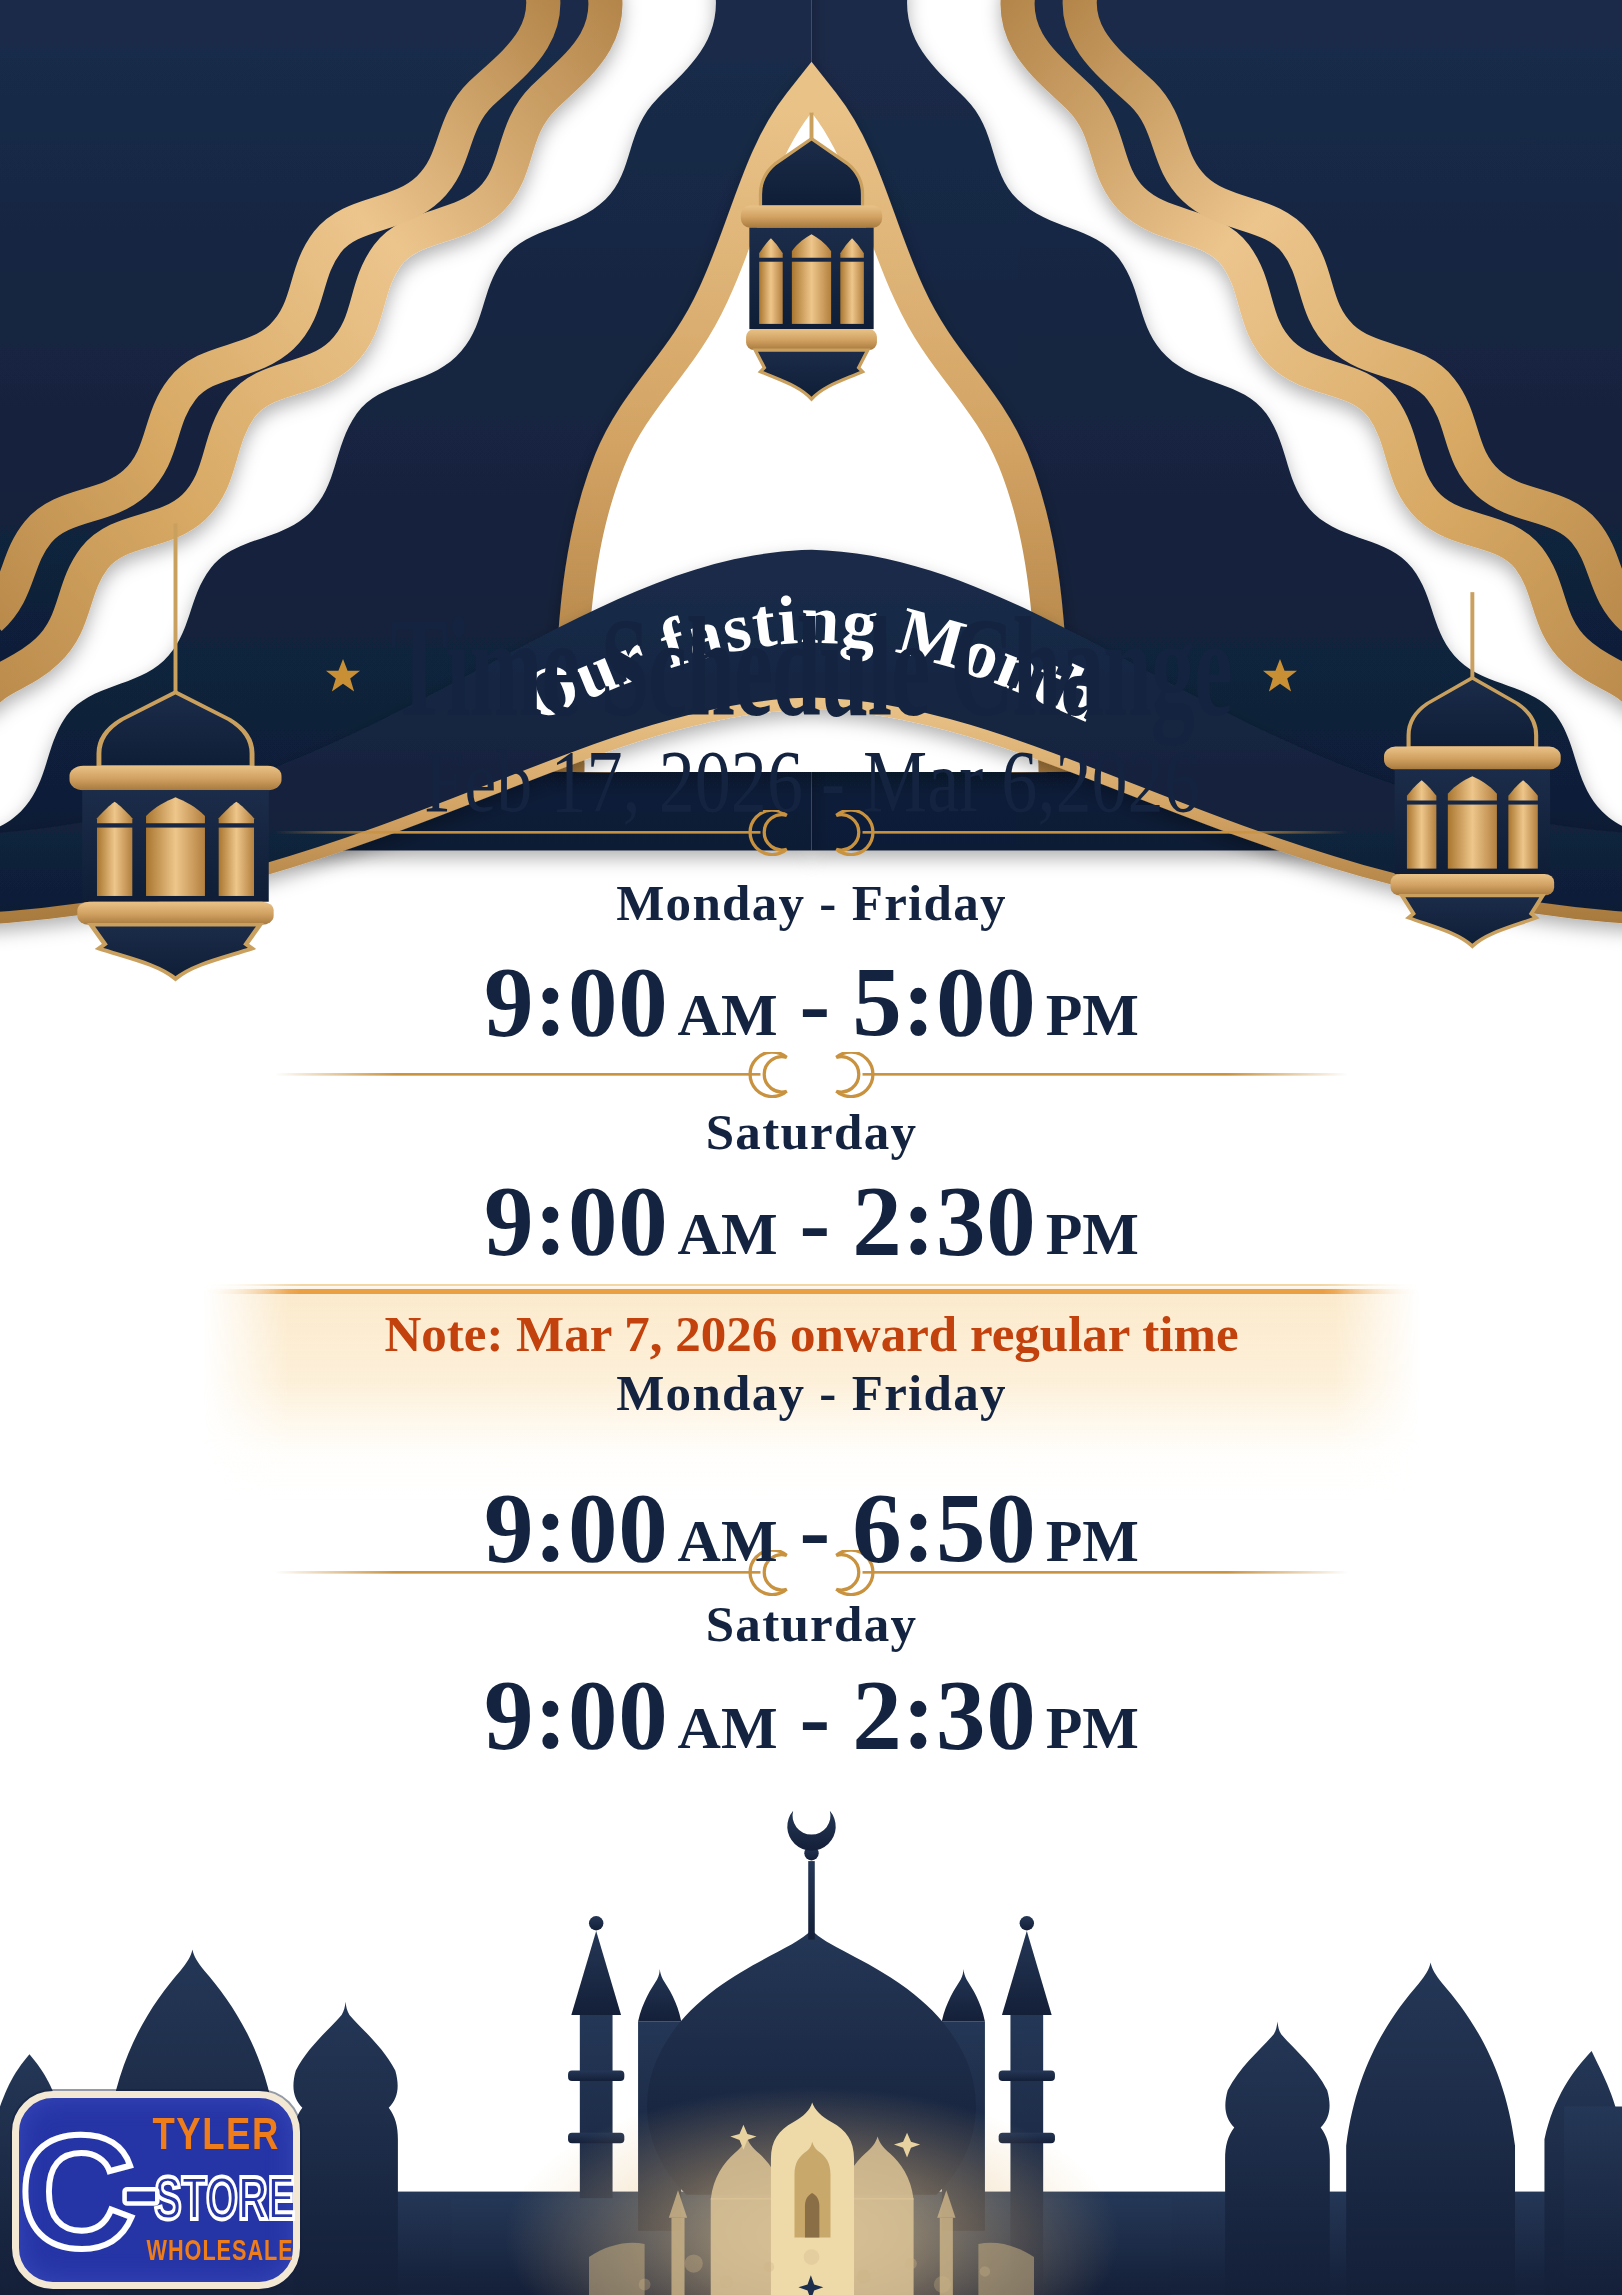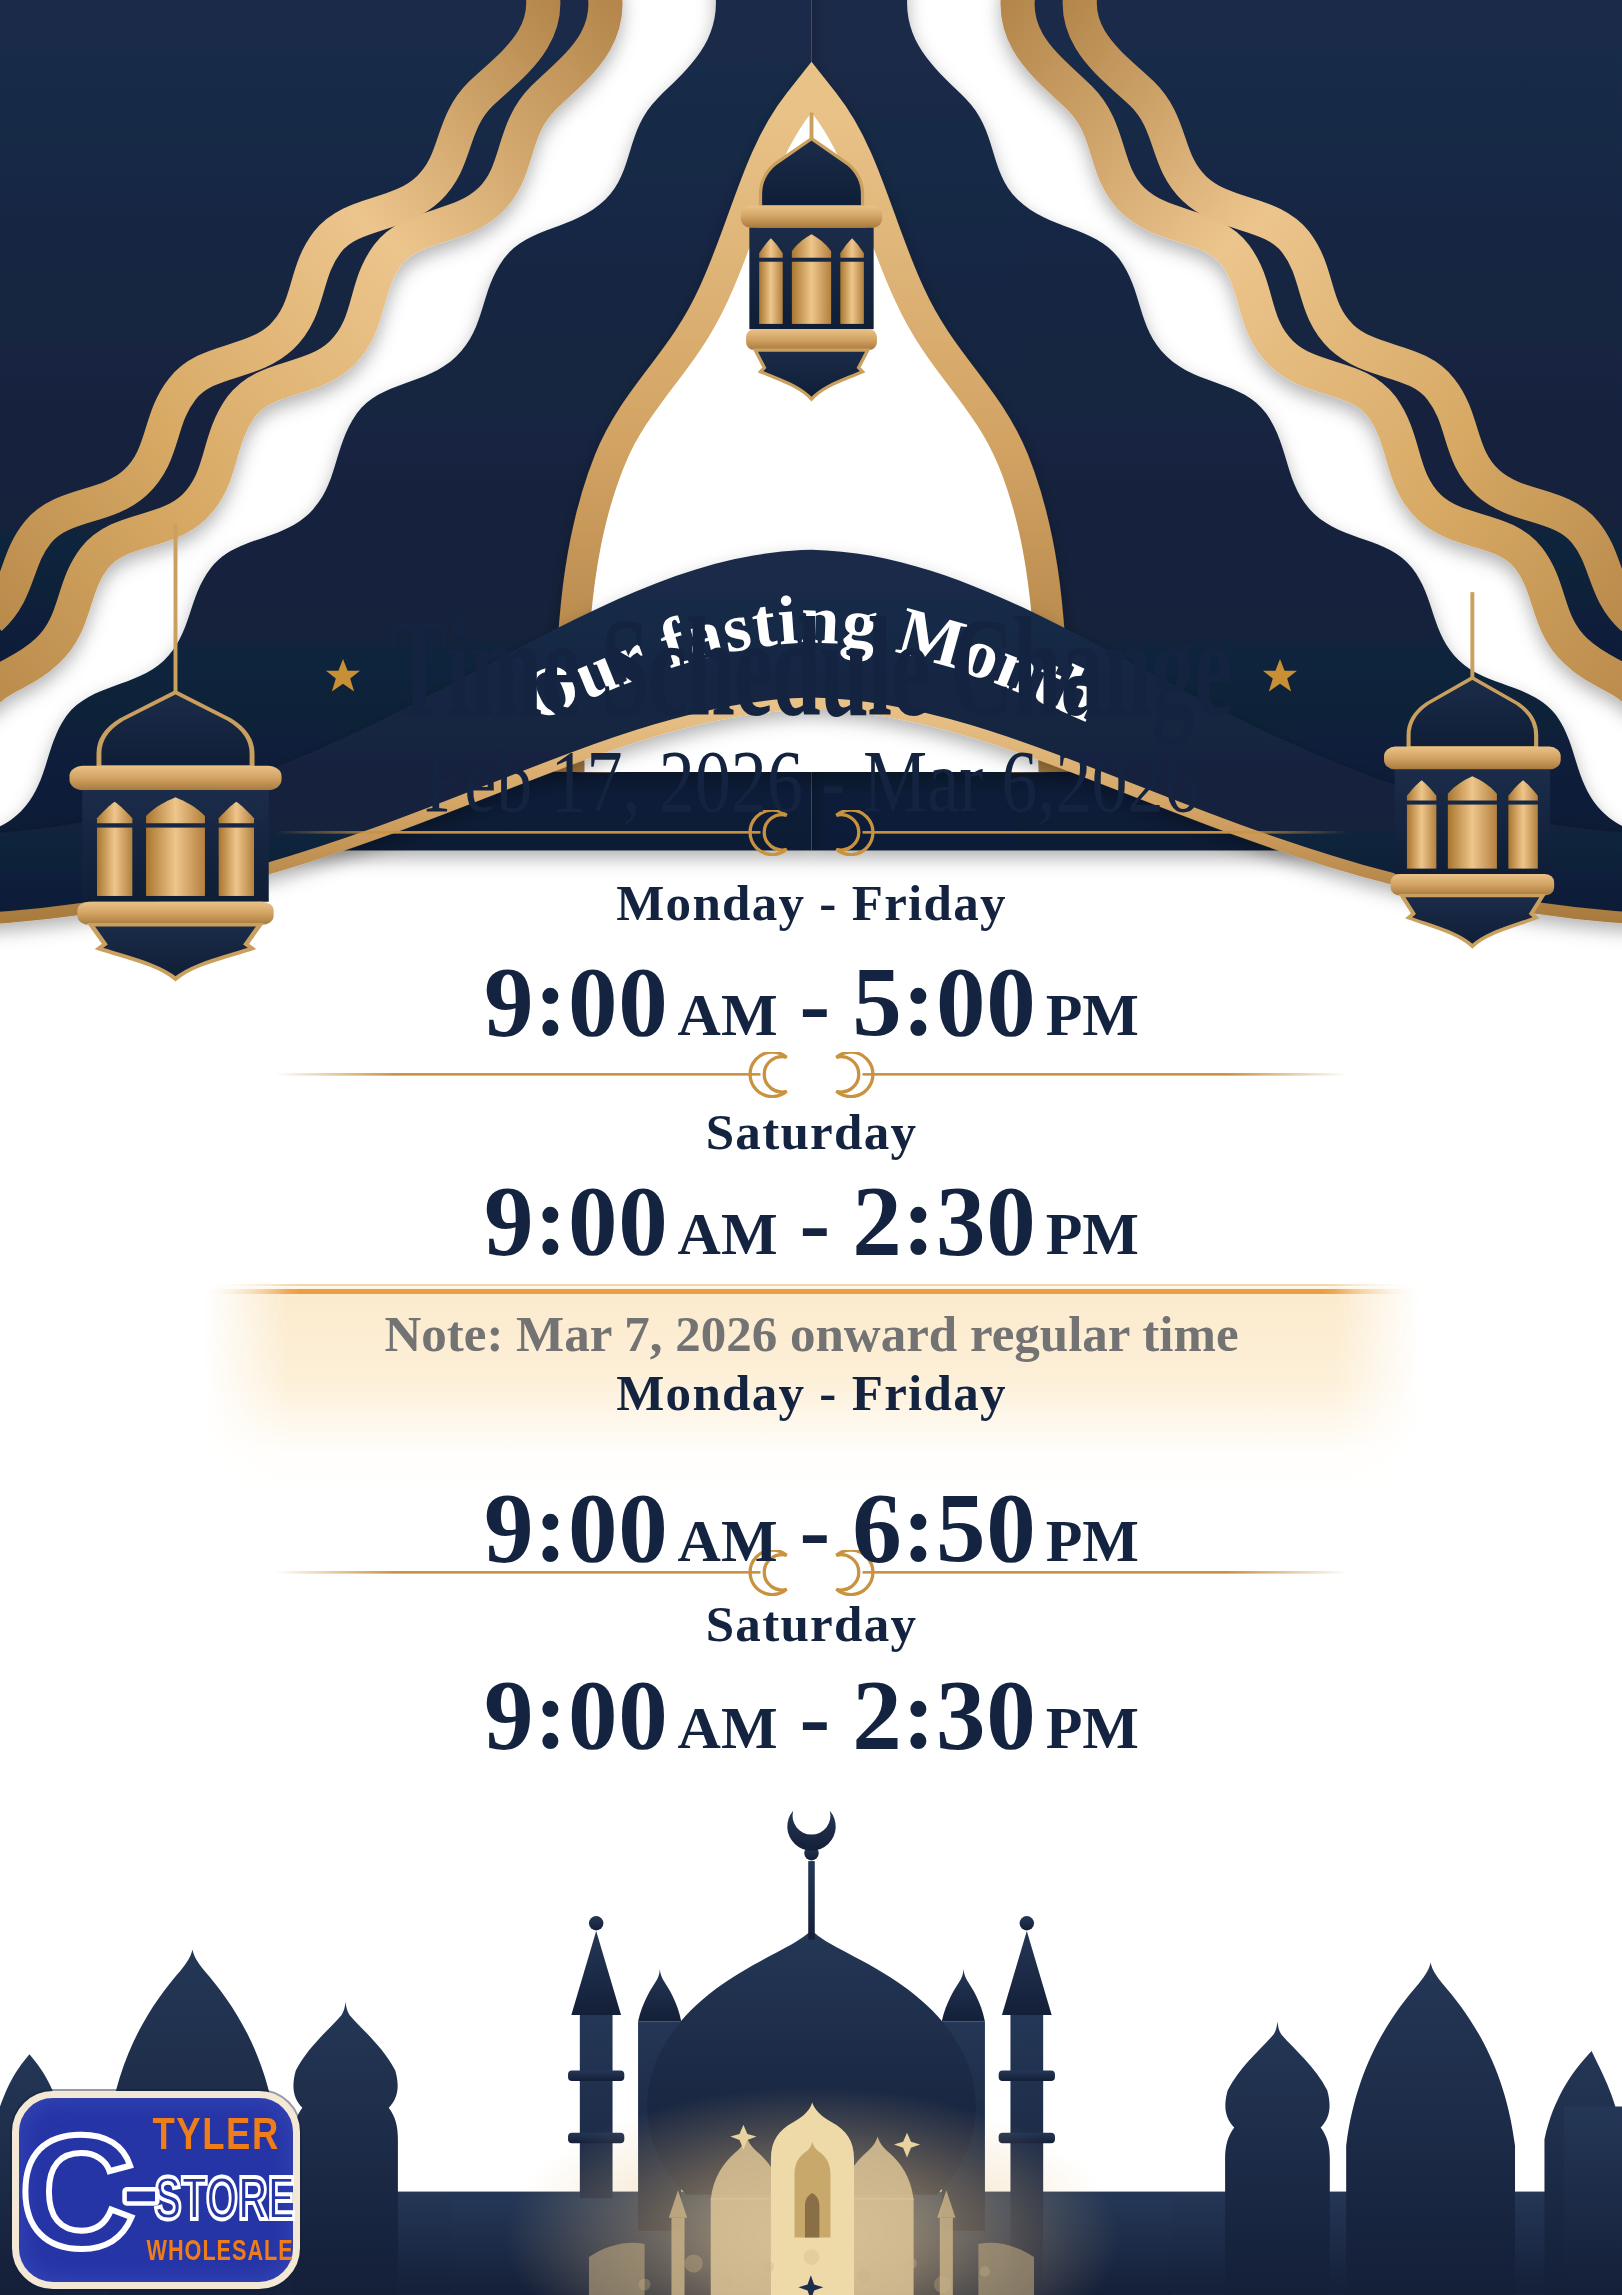--- a/index.html
+++ b/index.html
@@ -21,21 +21,21 @@
   .t-dash{font-size:92px;margin:0 22px;}
   .divider{position:absolute;left:275px;z-index:5;}
   .note-band{position:absolute;top:1284px;left:203px;width:1217px;height:216px;z-index:4;
      background:linear-gradient(180deg, rgba(251,232,199,.0) 0%, rgba(251,233,202,.95) 4%, #fdf0d9 45%, rgba(255,253,248,.6) 78%, rgba(255,255,255,0) 100%);
      -webkit-mask-image:linear-gradient(90deg, transparent 0, #000 7%, #000 93%, transparent 100%);
      mask-image:linear-gradient(90deg, transparent 0, #000 7%, #000 93%, transparent 100%);}
   .note-band .gold-line1{position:absolute;top:0;left:0;width:100%;height:2px;
      background:linear-gradient(90deg, transparent 0, #f3d6a4 8%, #f3d6a4 92%, transparent 100%);}
   .note-band .gold-line2{position:absolute;top:5.2px;left:0;width:100%;height:5.2px;
      background:linear-gradient(90deg, transparent 0, #eb9f44 8%, #eb9f44 92%, transparent 100%);}
-  .note-row{top:1309px;font-size:51px;font-weight:bold;color:#737373;z-index:6;}
+  .note-row{top:1309px;font-size:51px;font-weight:bold;color:#c2410c;z-index:6;}
   .logo{position:absolute;left:11.8px;top:2091px;width:288px;height:198px;z-index:8;}
   .logo .plate{position:absolute;inset:0;background:#2635a6;border:7.9px solid #f2e8d4;border-radius:41px;
      box-shadow:0 0 0 2px rgba(20,30,60,.45), inset 0 0 26px rgba(90,110,220,.35);}
   .logo svg{position:absolute;inset:0;}
 </style>
 </head>
 <body>
 
 <div class="poster">
 

